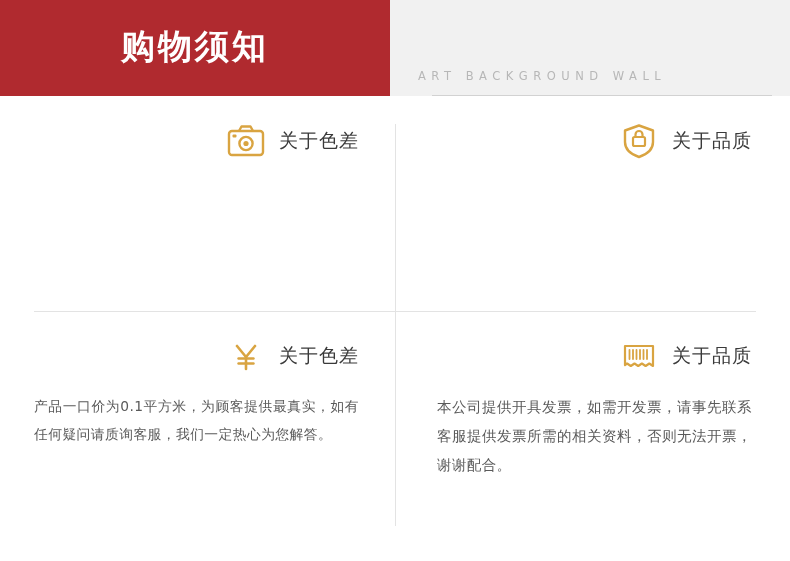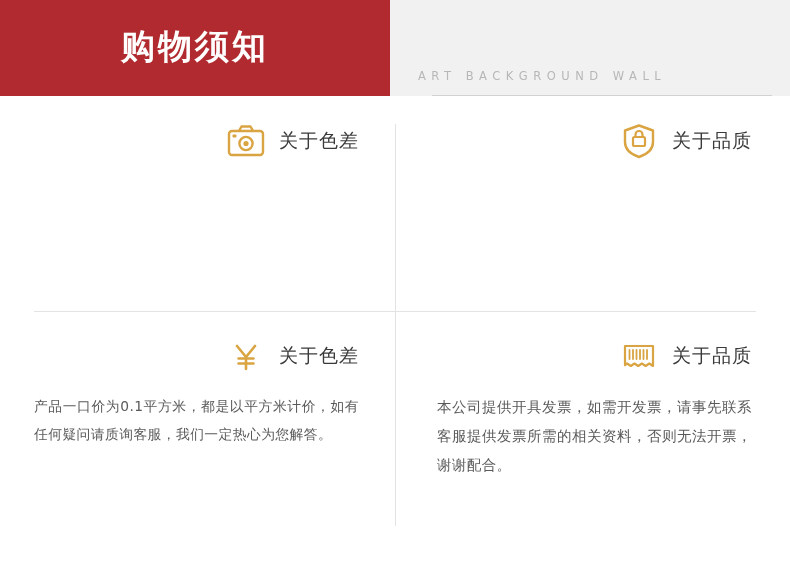--- a/index.html
+++ b/index.html
@@ -222,21 +222,21 @@
           <div class="cell-icon">
             <svg width="38" height="38" viewBox="0 0 38 38" aria-hidden="true">
               <path d="M10 9 L19 20 L28 9" fill="none" stroke="#d9a441" stroke-width="2.6" stroke-linecap="round"></path>
               <path d="M19 20 V32" fill="none" stroke="#d9a441" stroke-width="2.6" stroke-linecap="round"></path>
               <path d="M11.5 21.5 H26.5" fill="none" stroke="#d9a441" stroke-width="2.4" stroke-linecap="round"></path>
               <path d="M11.5 26.5 H26.5" fill="none" stroke="#d9a441" stroke-width="2.4" stroke-linecap="round"></path>
             </svg>
           </div>
           <div class="cell-title">关于色差</div>
         </div>
-        <div class="cell-body small">产品一口价为0.1平方米，都是以平方米计价，如有任何疑问请质询客服，我们一定热心为您解答。</div>
+        <div class="cell-body small">产品一口价为0.1平方米，为顾客提供最真实，如有任何疑问请质询客服，我们一定热心为您解答。</div>
       </div>
 
       <div class="cell right">
         <div class="cell-head">
           <div class="cell-icon">
             <svg width="38" height="38" viewBox="0 0 38 38" aria-hidden="true">
               <path d="M5 9 H33 V29 L29.3 26.5 L25.6 29 L21.9 26.5 L18.2 29 L14.5 26.5 L10.8 29 L7.1 26.5 L5 28 Z" fill="none" stroke="#d9a441" stroke-width="2.2" stroke-linejoin="round"></path>
               <path d="M9.5 13 V22 M13 13 V22 M16.5 13 V22 M20 13 V22 M23.5 13 V22 M27 13 V22" stroke="#d9a441" stroke-width="1.8" stroke-linecap="round"></path>
             </svg>
           </div>

